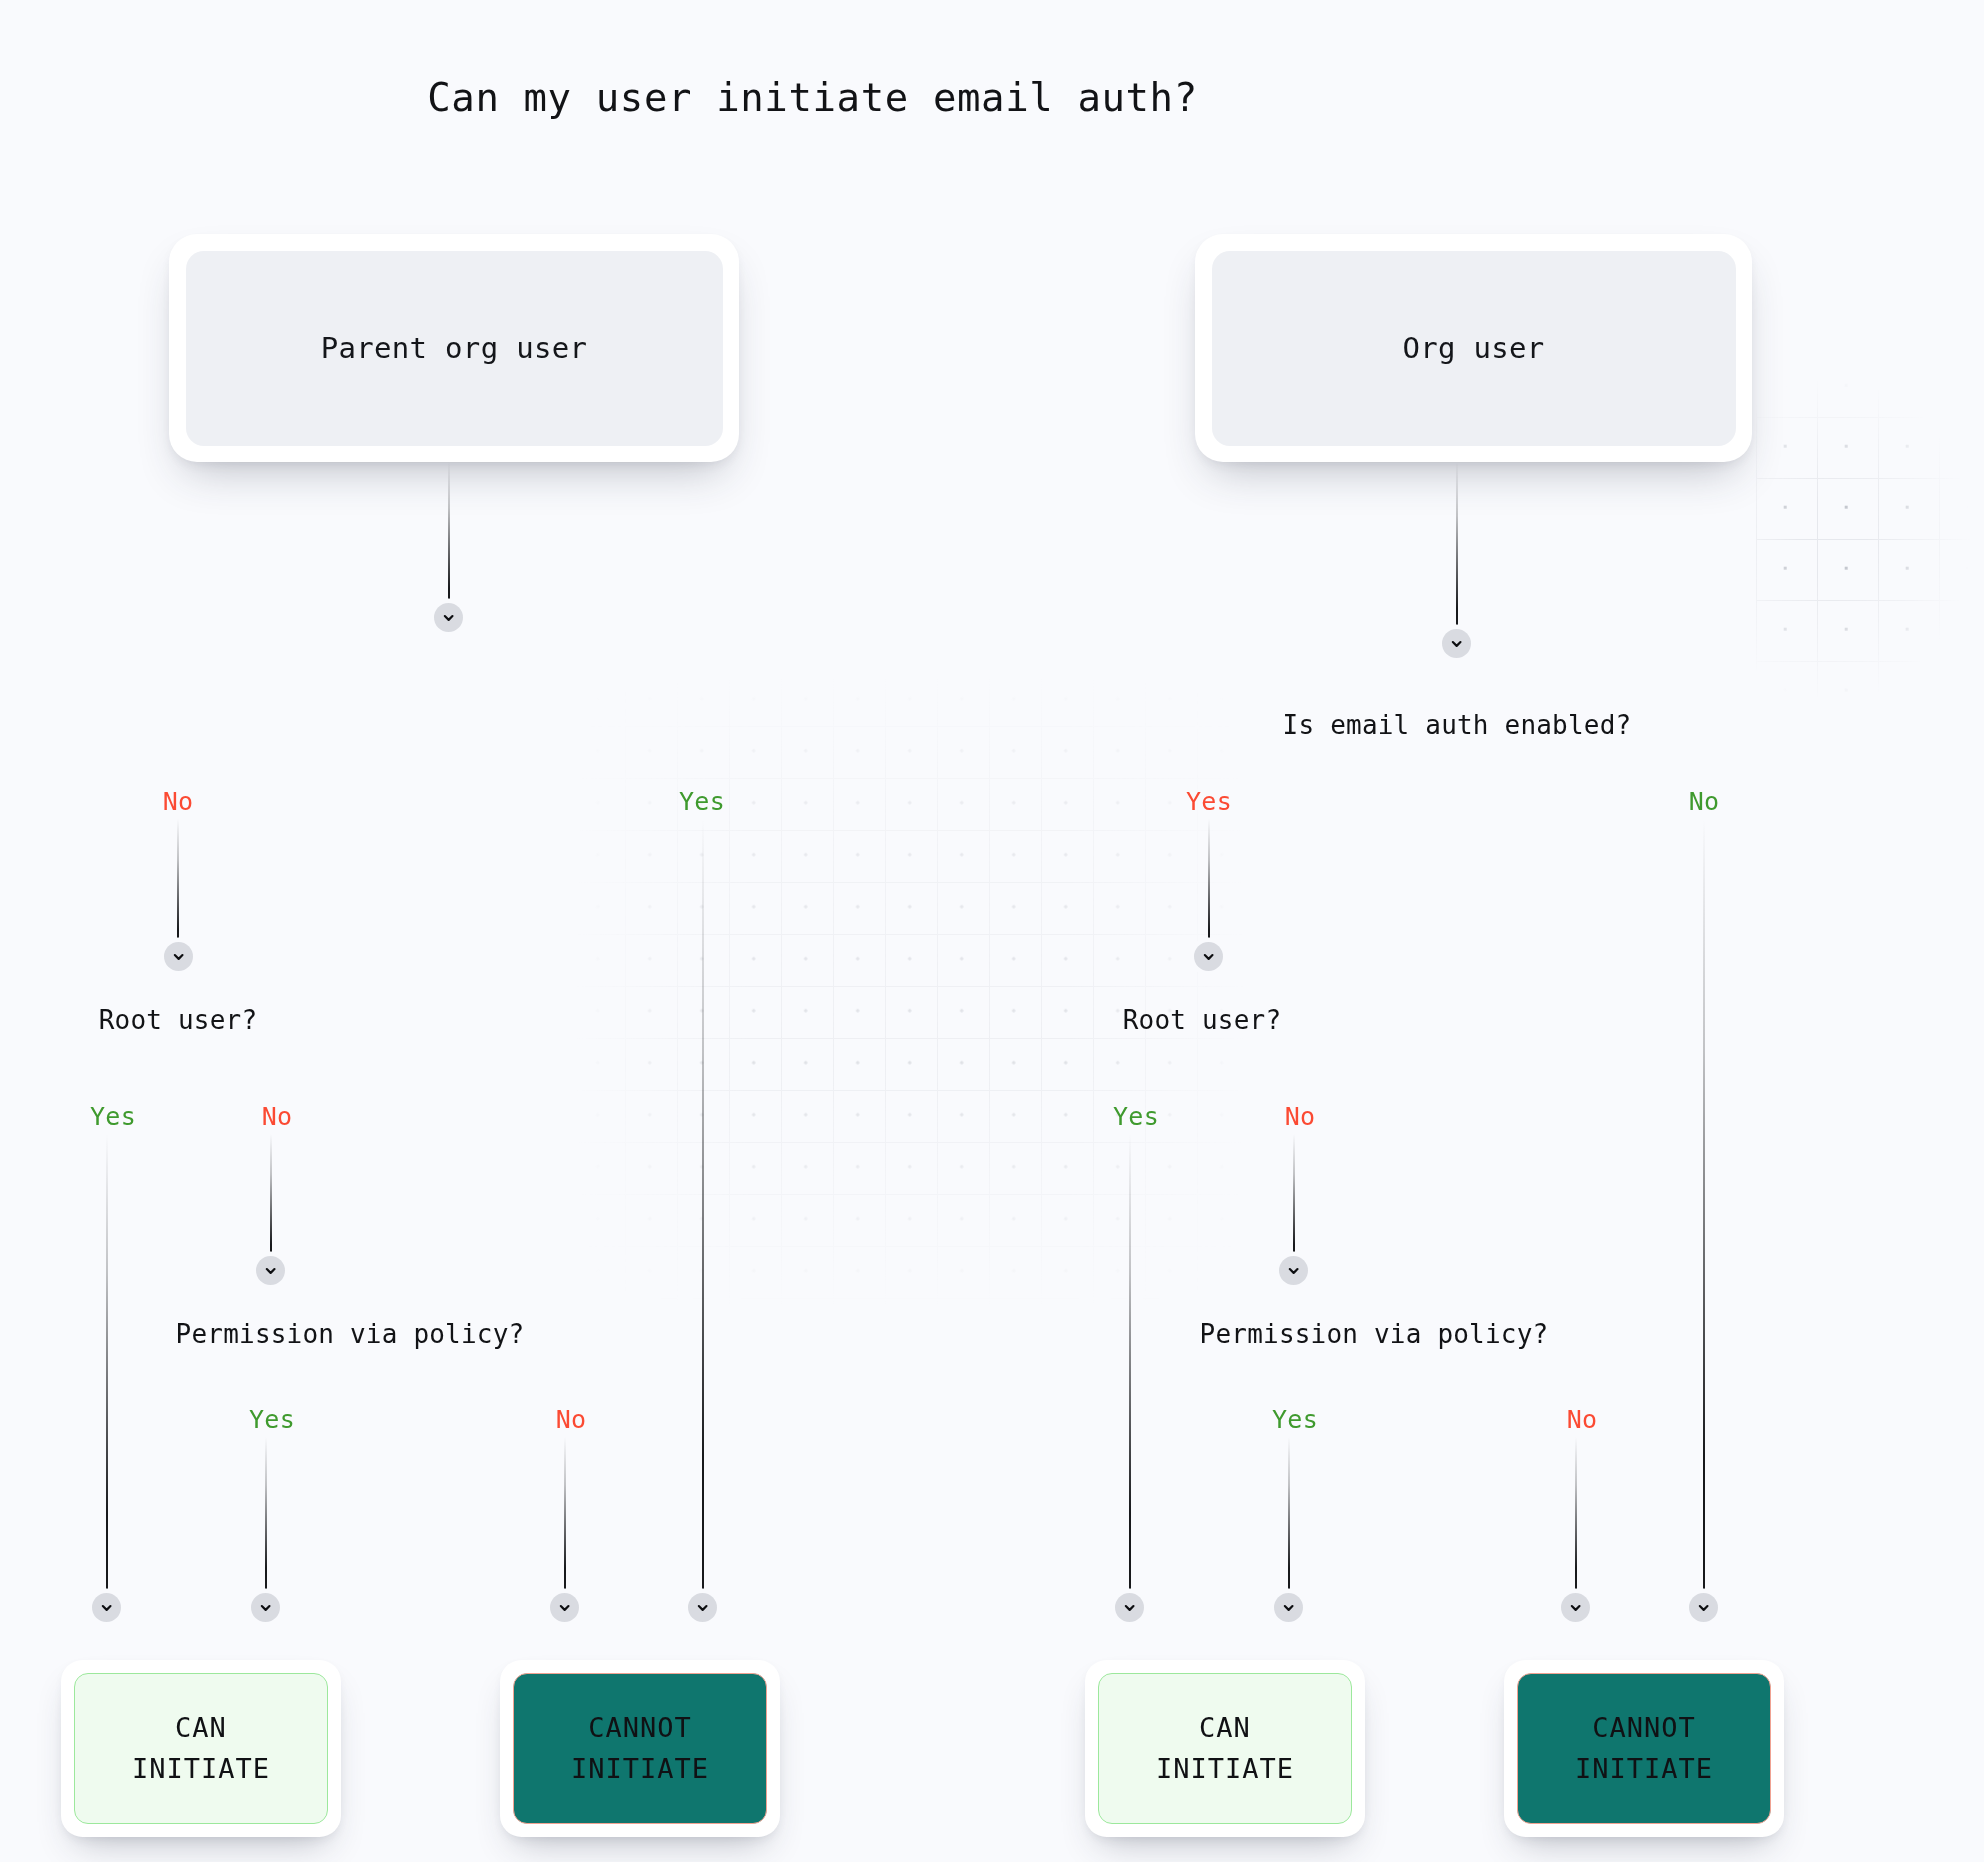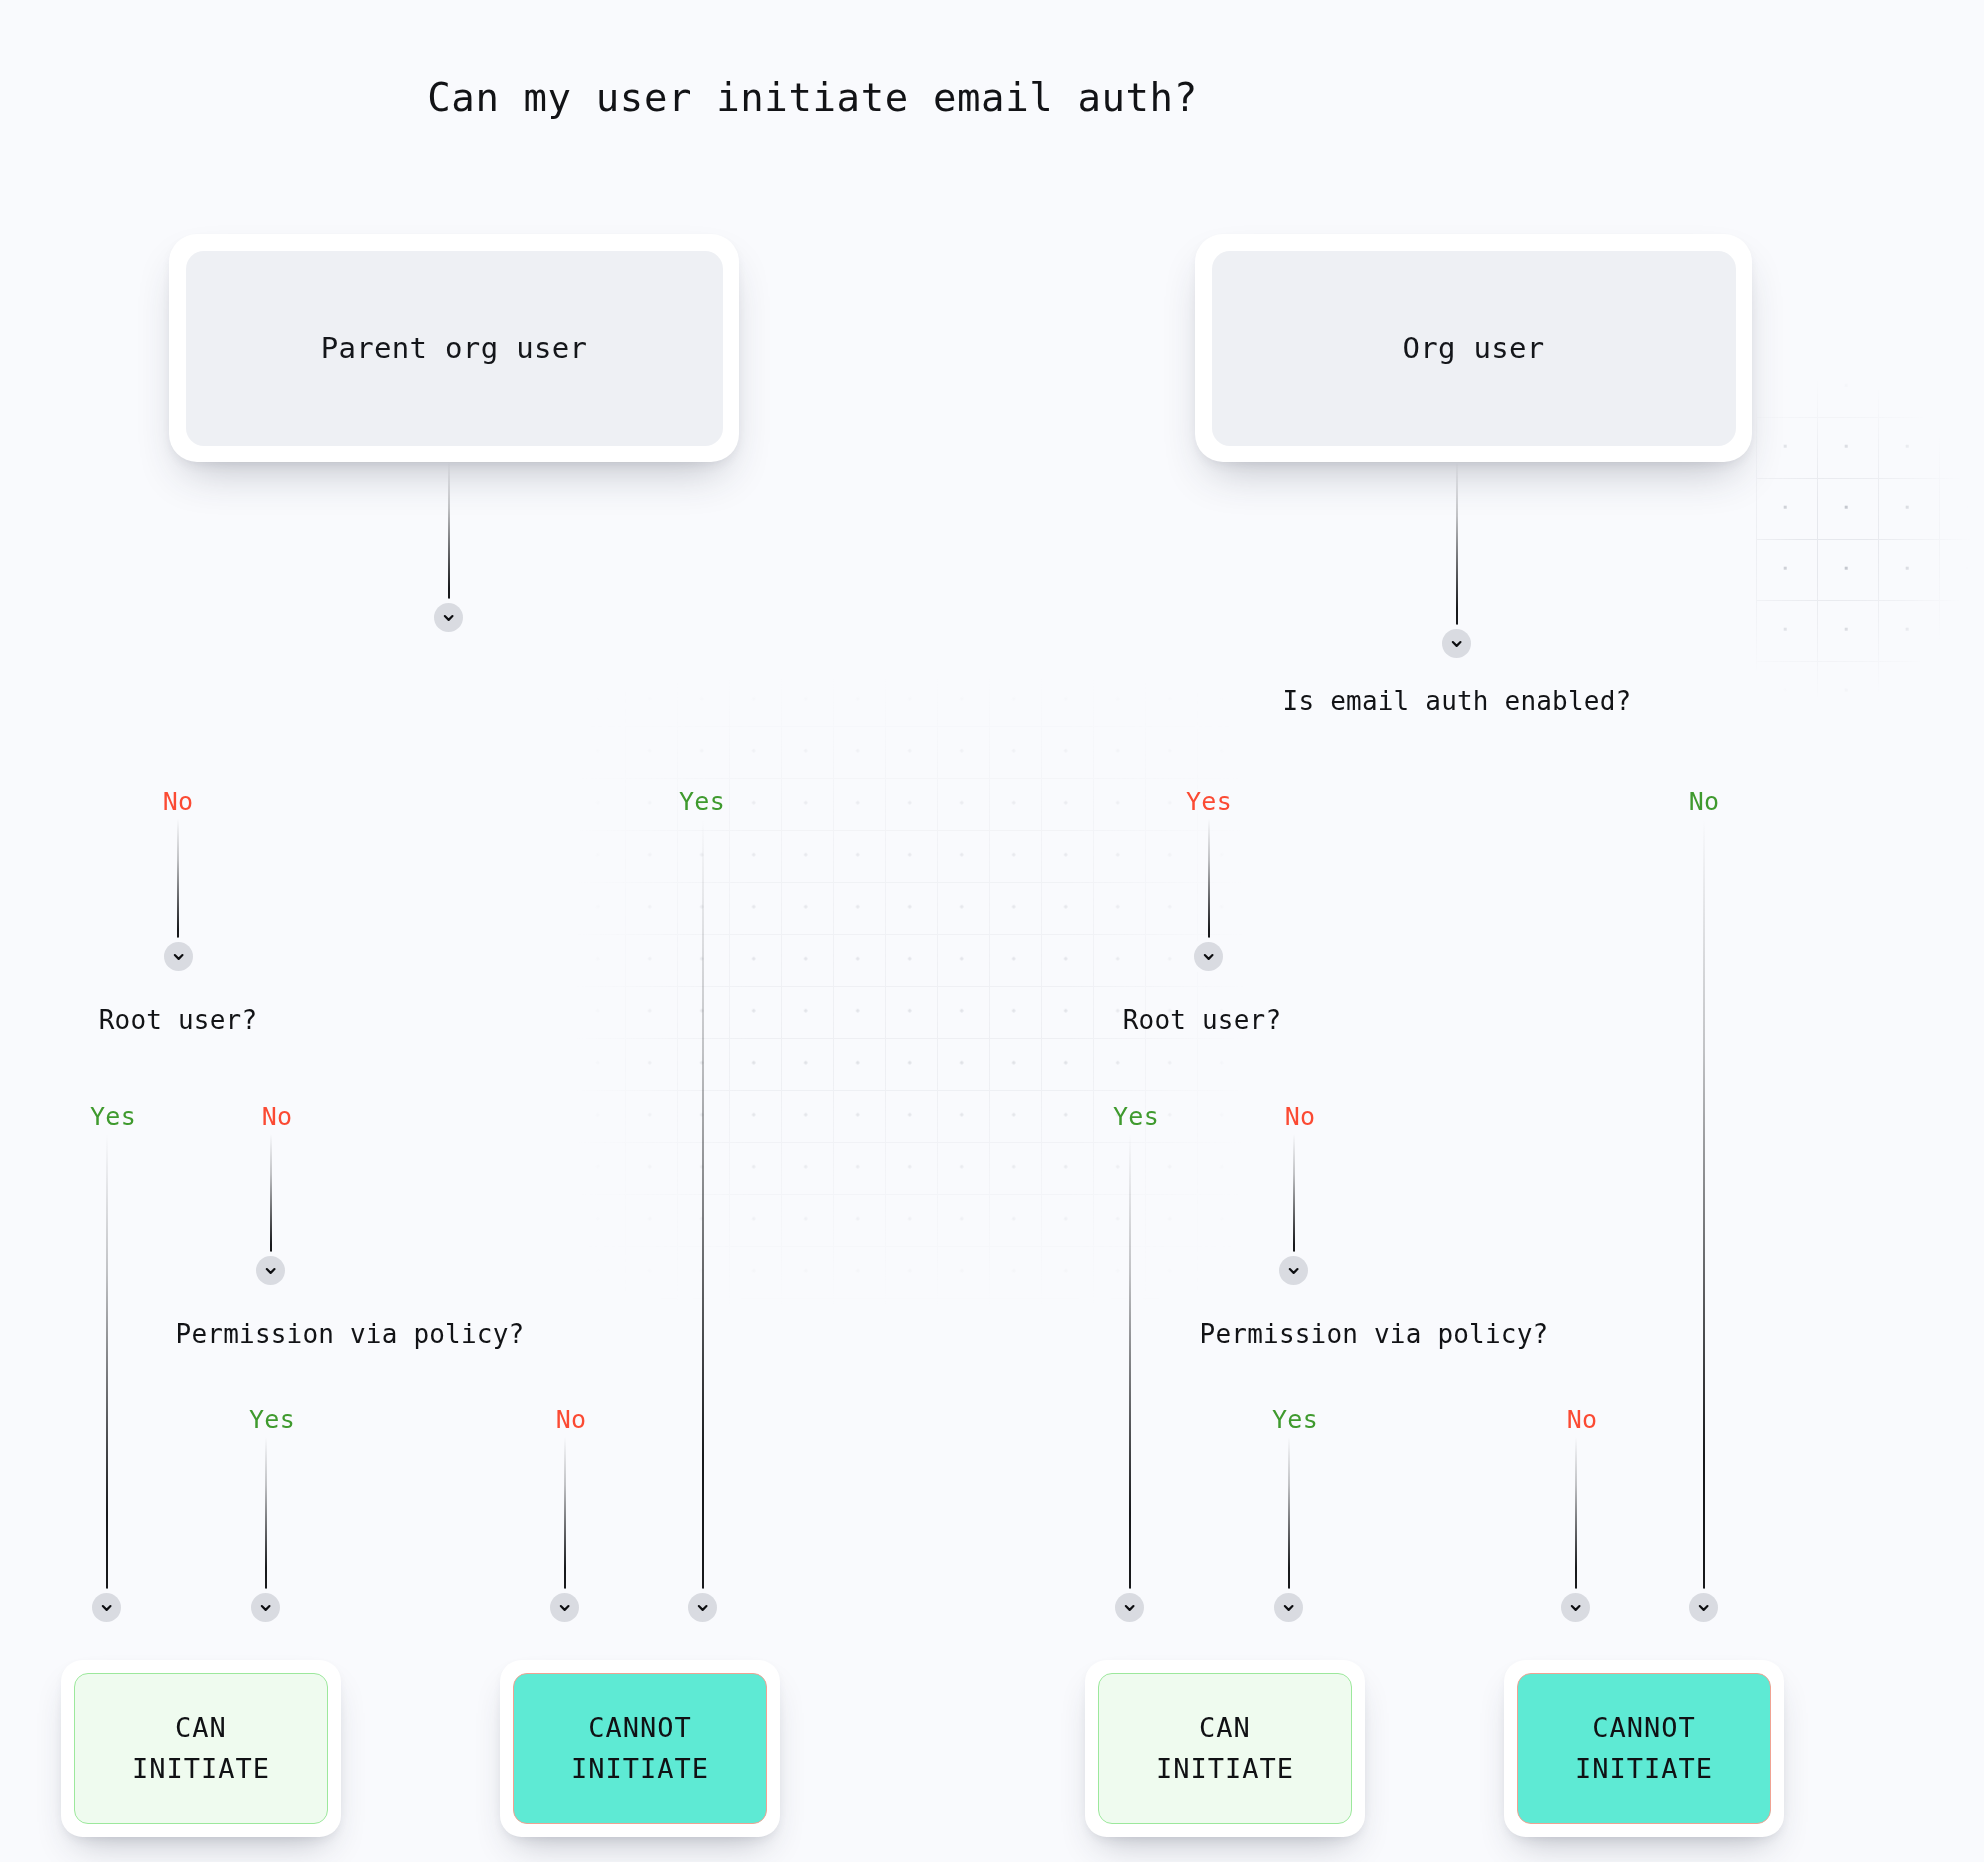--- a/index.html
+++ b/index.html
@@ -176,21 +176,21 @@
     flex-direction: column;
     align-items: center;
     justify-content: center;
     gap: 9px;
   }
   .term-inner.can {
     background: #effbef;
     border: 1.9px solid #9ce89c;
   }
   .term-inner.cannot {
-    background: #5eead4;
+    background: #0f766e;
     border: 1.9px solid #f0a292;
   }
   .term-line {
     font-size: 27px;
     color: #101114;
     letter-spacing: 1px;
     white-space: pre;
     line-height: 1.18;
   }
 </style>
@@ -296,21 +296,21 @@
     </div>
   </div>
 
   <div class="edge" style="left:1456px; top:462px; height:179px;"></div>
   <div class="chev" style="left:1442px; top:629px;">
     <svg width="15.3" height="15.3" viewBox="0 0 24 24" fill="none" stroke="#0d0e11" stroke-width="3.4" stroke-linecap="round" stroke-linejoin="round">
         <polyline points="6,9.5 12,15.5 18,9.5"></polyline>
       </svg>
   </div>
 
-  <div class="question" style="left:1126px; top:686px; width:662px;">Is email auth enabled?</div>
+  <div class="question" style="left:1126px; top:710px; width:662px;">Is email auth enabled?</div>
 
   <div class="branch red" style="left:1209px; top:763px;">Yes</div>
   <div class="branch green" style="left:1704px; top:763px;">No</div>
 
   <div class="edge" style="left:1208px; top:819px; height:135px;"></div>
   <div class="chev" style="left:1194px; top:942px;">
     <svg width="15.3" height="15.3" viewBox="0 0 24 24" fill="none" stroke="#0d0e11" stroke-width="3.4" stroke-linecap="round" stroke-linejoin="round">
         <polyline points="6,9.5 12,15.5 18,9.5"></polyline>
       </svg>
   </div>

